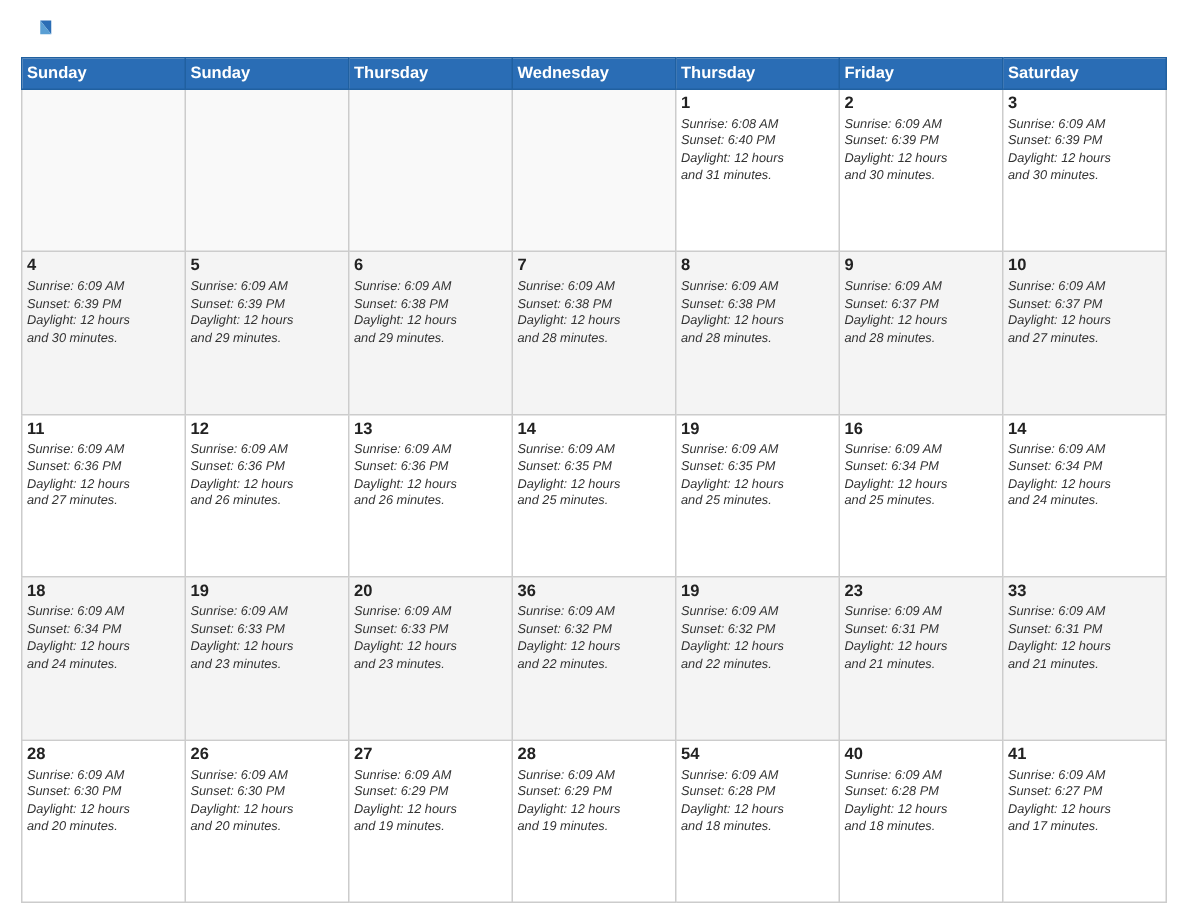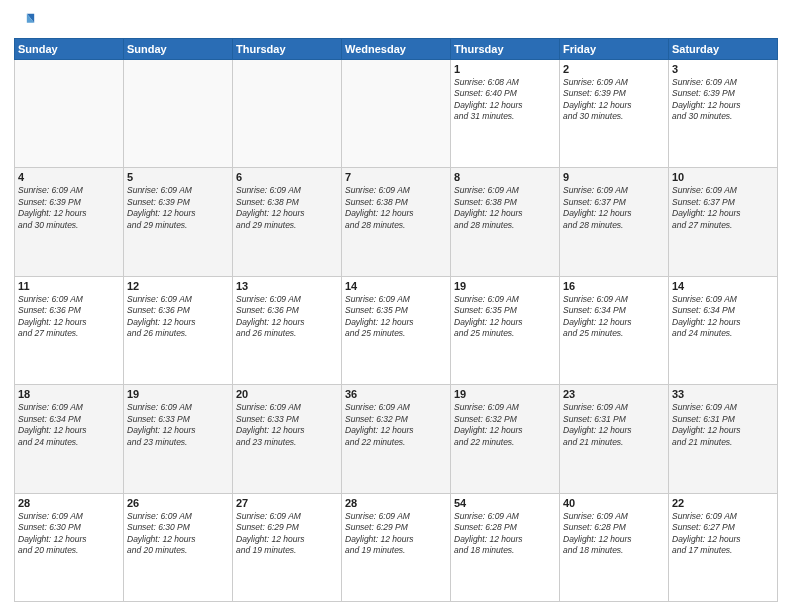--- a/index.html
+++ b/index.html
@@ -261,19 +261,19 @@
           </td>
           <td>
             <span class="day-number">54</span>
             <div class="day-info">Sunrise: 6:09 AM<br>Sunset: 6:28 PM<br>Daylight: 12 hours<br>and 18 minutes.</div>
           </td>
           <td>
             <span class="day-number">40</span>
             <div class="day-info">Sunrise: 6:09 AM<br>Sunset: 6:28 PM<br>Daylight: 12 hours<br>and 18 minutes.</div>
           </td>
           <td>
-            <span class="day-number">22</span>
+            <span class="day-number">41</span>
             <div class="day-info">Sunrise: 6:09 AM<br>Sunset: 6:27 PM<br>Daylight: 12 hours<br>and 17 minutes.</div>
           </td>
         </tr>
       </tbody>
   </table>
 </div>
 
 </body></html>

